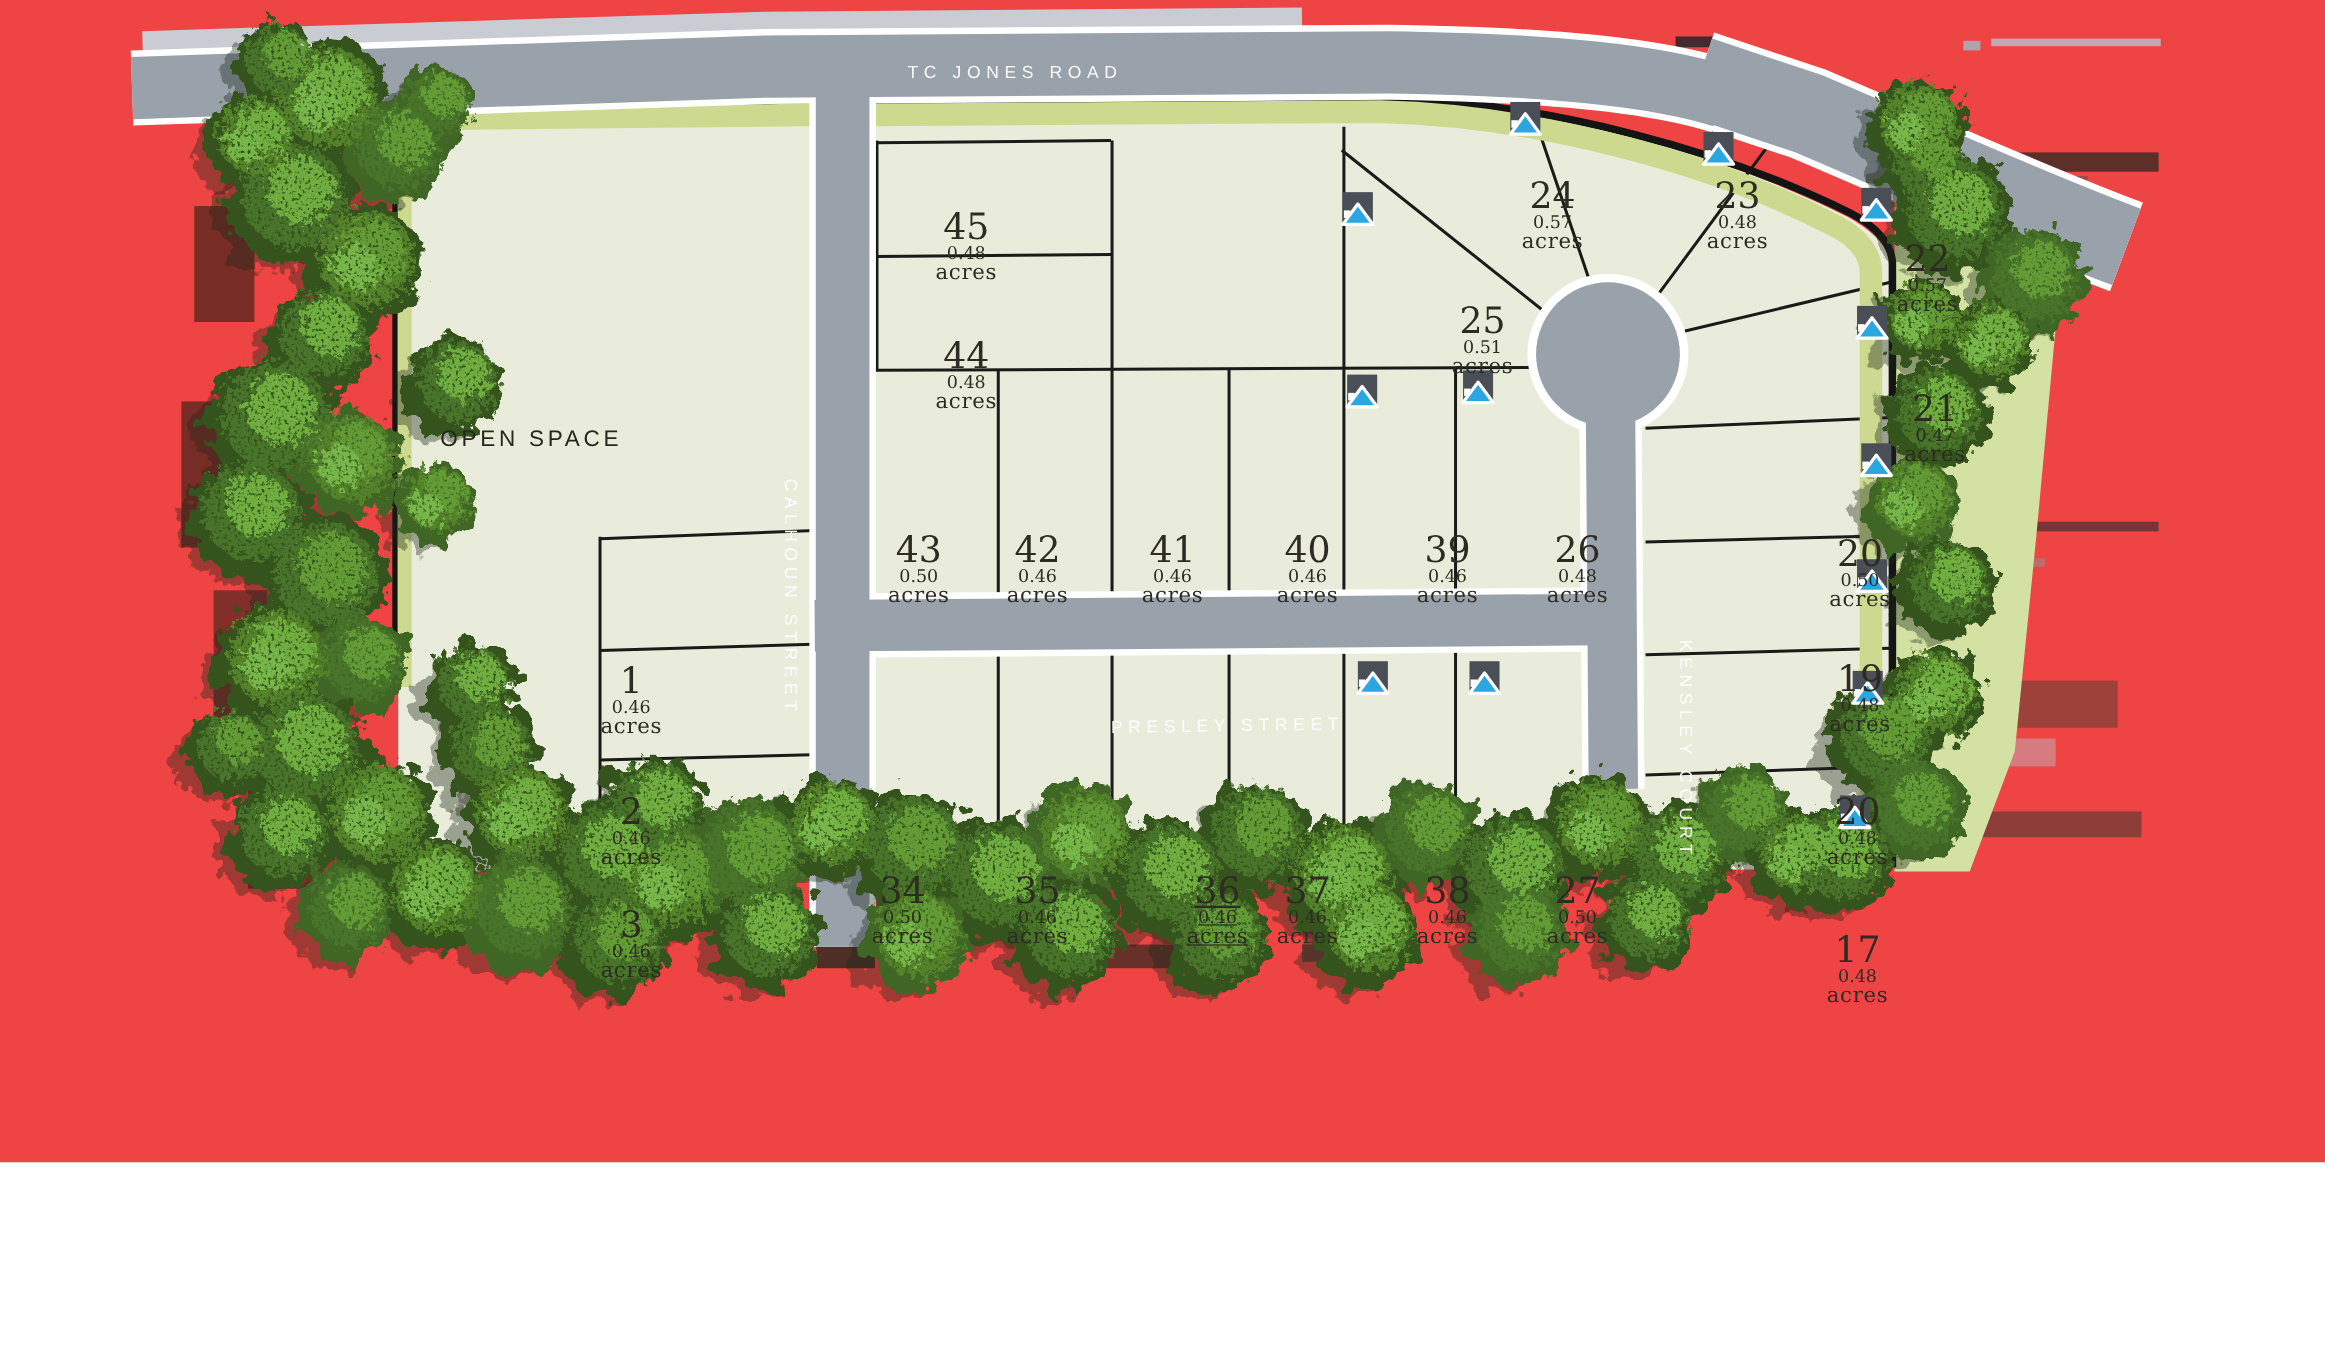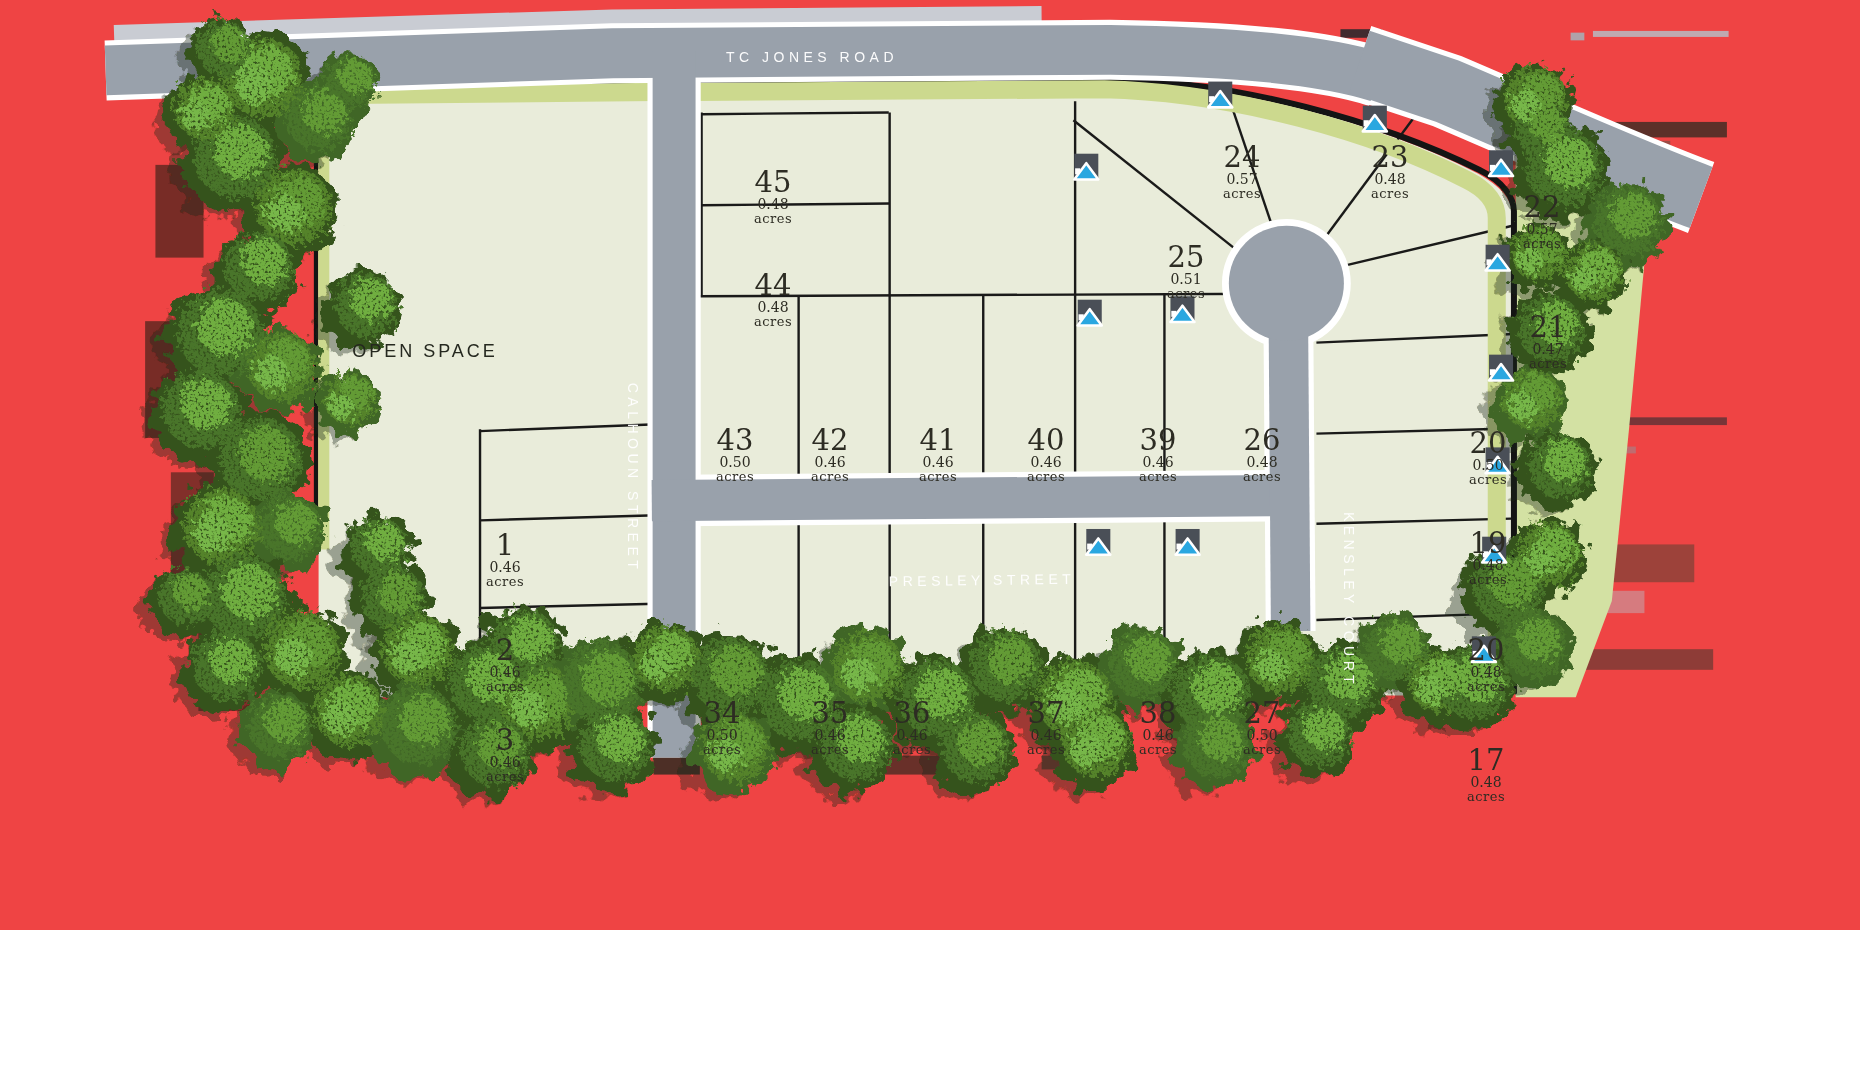--- a/index.html
+++ b/index.html
@@ -9,21 +9,21 @@
   .overlay{position:absolute;left:0;top:0;width:100%;height:100%;pointer-events:none;}
   .street-label{position:absolute;transform:translate(-50%,-50%);color:#ffffff;
     font:500 14px "Liberation Sans",sans-serif;letter-spacing:4.5px;white-space:nowrap;opacity:.96;}
   .street-label.vert{transform:translate(-50%,-50%) rotate(90deg);}
   .open-space-label{position:absolute;transform:translate(-50%,-50%);color:#25281f;
     font:500 18px "Liberation Sans",sans-serif;letter-spacing:3px;white-space:nowrap;}
   .lot-label{position:absolute;transform:translate(-50%,-50%);text-align:center;
     color:#2d2c23;font-family:"DejaVu Serif","Liberation Serif",serif;line-height:1;white-space:nowrap;}
   .lot-num{font-size:29px;line-height:26px;}
   .lot-acres{font-size:14px;line-height:15px;margin-top:2px;}
-  .lot-acres-word{font-size:13px;line-height:14px;letter-spacing:.5px;}
+  .lot-acres-word{font-size:17px;line-height:14px;letter-spacing:.5px;}
 </style>
 </head>
 <body>
 
 <div id="stage">
   <svg id="map-svg" viewBox="0 0 1860 1083">
     <defs>
       <filter id="leafEdge" x="-40%" y="-40%" width="180%" height="180%">
         <feTurbulence type="fractalNoise" baseFrequency="0.055" numOctaves="3" seed="7" result="n"></feTurbulence>
         <feDisplacementMap in="SourceGraphic" in2="n" scale="34" xChannelSelector="R" yChannelSelector="G"></feDisplacementMap>
@@ -593,21 +593,21 @@
         <div class="lot-label" style="left: 722px; top: 728px; text-align: center;">
           <div class="lot-num">34</div>
           <div class="lot-acres">0.50</div>
           <div class="lot-acres-word">acres</div>
         </div>
         <div class="lot-label" style="left: 830px; top: 728px;">
           <div class="lot-num">35</div>
           <div class="lot-acres">0.46</div>
           <div class="lot-acres-word">acres</div>
         </div>
-        <div class="lot-label" style="left: 912px; top: 728px;">
+        <div class="lot-label" style="left: 974px; top: 728px; text-decoration: underline;">
           <div class="lot-num">36</div>
           <div class="lot-acres">0.46</div>
           <div class="lot-acres-word">acres</div>
         </div>
         <div class="lot-label" style="left: 1046px; top: 728px;">
           <div class="lot-num">37</div>
           <div class="lot-acres">0.46</div>
           <div class="lot-acres-word">acres</div>
         </div>
         <div class="lot-label" style="left: 1158px; top: 728px;">

